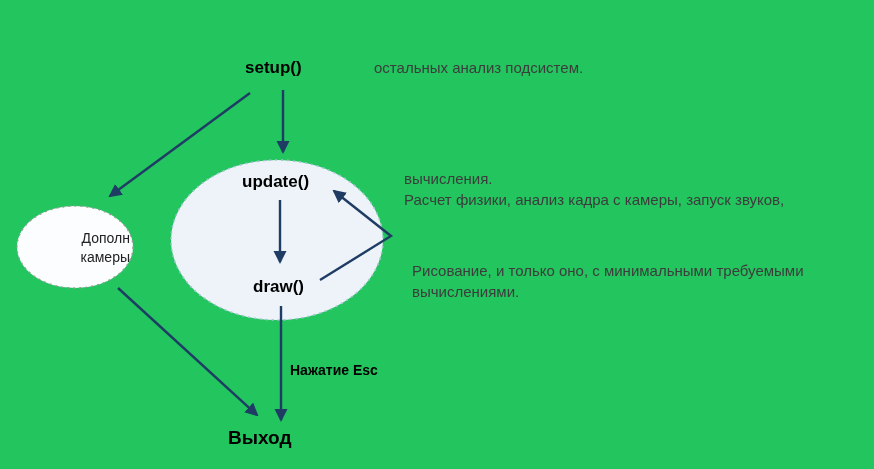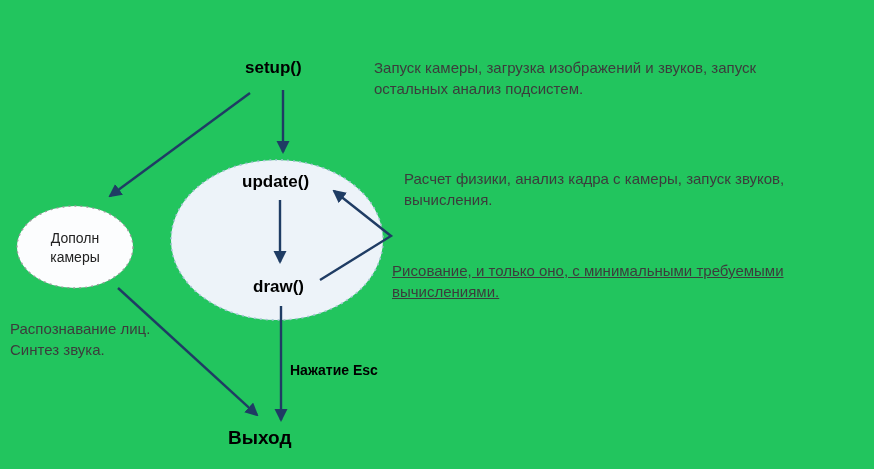--- a/index.html
+++ b/index.html
@@ -20,21 +20,21 @@
   .node-big{font-size:19px;}
   .note{
     font-size:15px;
     line-height:21px;
     color:#3c3c3c;
   }
   .threads-label{
     font-size:14px;
     line-height:19px;
     color:#222;
-    text-align:center;
+    text-align:right;
     width:110px;
   }
   .esc-label{
     font-weight:bold;
     font-size:14px;
     color:#000;
   }
 </style>
 </head>
 <body>
@@ -61,45 +61,40 @@
     <polyline points="320,280 391,236 334,191" fill="none" stroke="#1f3c64" stroke-width="2.4" marker-end="url(#arrow)"></polyline>
 
     <line x1="118" y1="288" x2="257" y2="415" stroke="#1f3c64" stroke-width="2.4" marker-end="url(#arrow)"></line>
 
     <line x1="281" y1="306" x2="281" y2="420" stroke="#1f3c64" stroke-width="2.4" marker-end="url(#arrow)"></line>
   </svg>
 
   <div class="txt node" style="left:245px;top:58px;">setup()</div>
 
   <div class="txt note" style="left:374px;top:57px;">
-    <div>Запуск камеры, загрузка изображений и звуков, запуск</div>
     <div>остальных анализ подсистем.</div>
   </div>
 
   <div class="txt node" style="left:242px;top:172px;">update()</div>
 
   <div class="txt note" style="left:404px;top:168px;">
+    <div>вычисления.</div>
     <div>Расчет физики, анализ кадра с камеры, запуск звуков,</div>
-    <div>вычисления.</div>
   </div>
 
   <div class="txt node" style="left:253px;top:277px;">draw()</div>
 
-  <div class="txt note" style="left:392px;top:260px;text-decoration:underline;">
+  <div class="txt note" style="left:412px;top:260px;">
     <div>Рисование, и только оно, с минимальными требуемыми</div>
     <div>вычислениями.</div>
   </div>
 
   <div class="txt threads-label" style="left:20px;top:229px;">
     <div>Дополн</div>
     <div>камеры</div>
   </div>
 
-  <div class="txt note" style="left:10px;top:318px;">
-    <div>Распознавание лиц.</div>
-    <div>Синтез звука.</div>
-  </div>
 
   <div class="txt esc-label" style="left:290px;top:362px;">Нажатие Esc</div>
 
   <div class="txt node node-big" style="left:228px;top:427px;">Выход</div>
 
 </div>
 
 </body></html>

